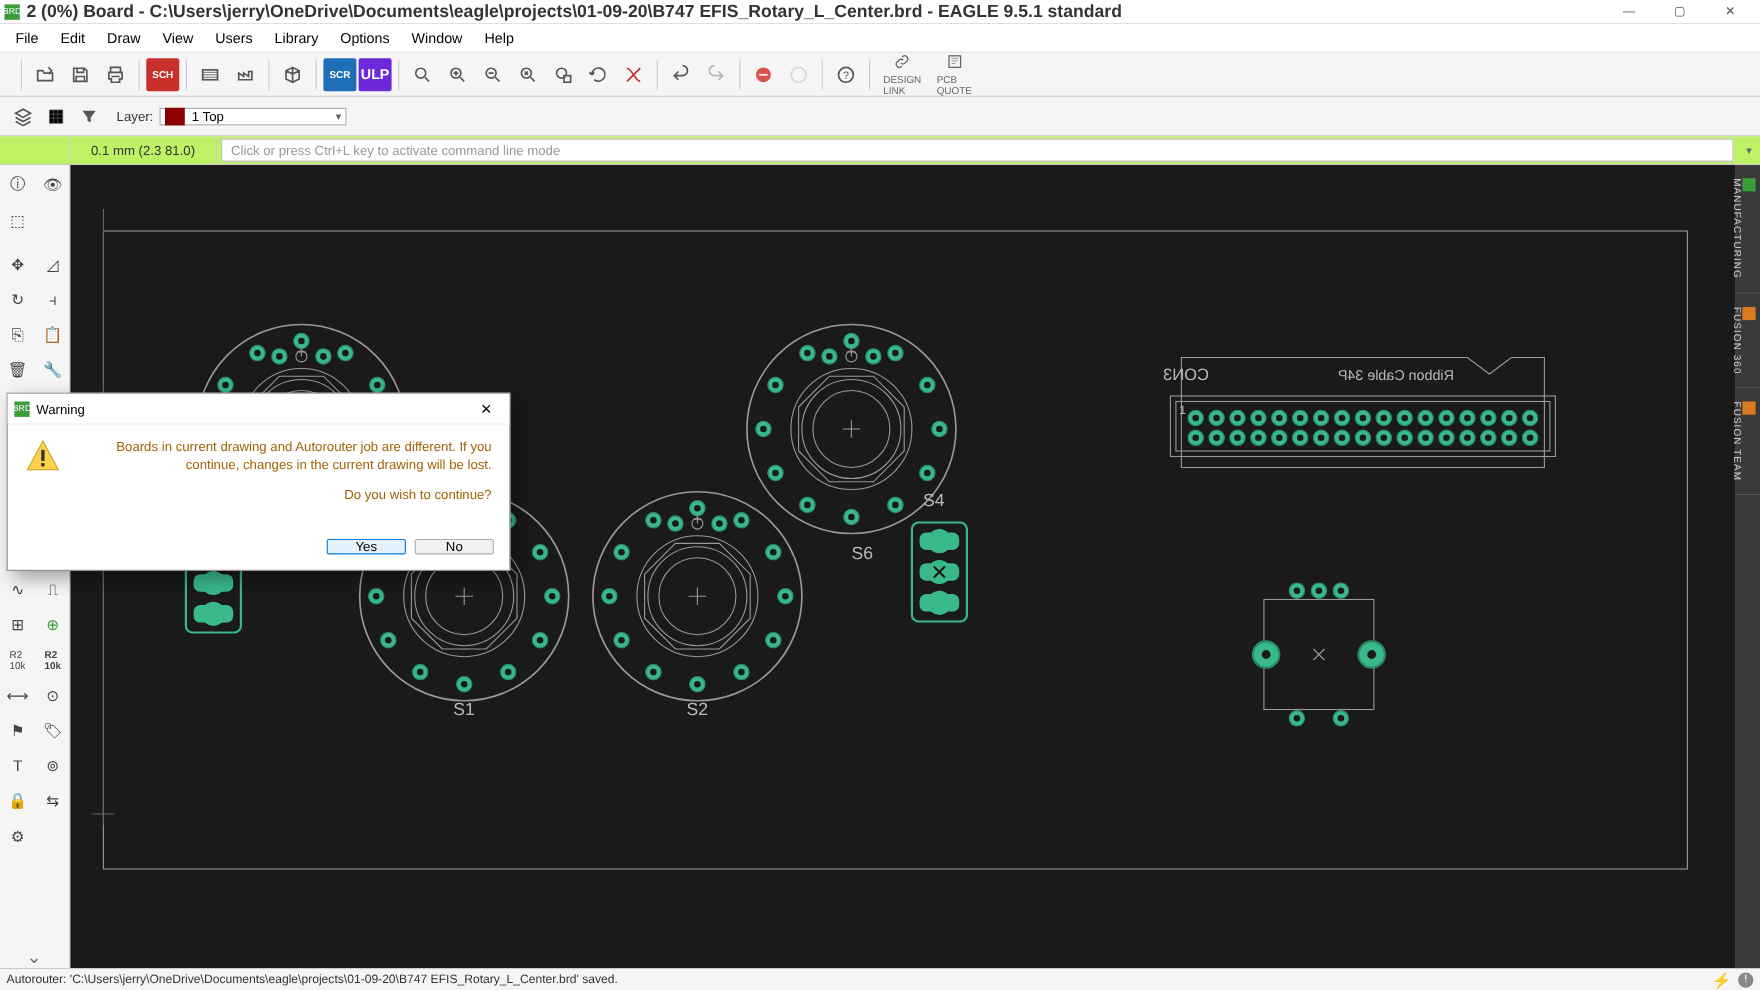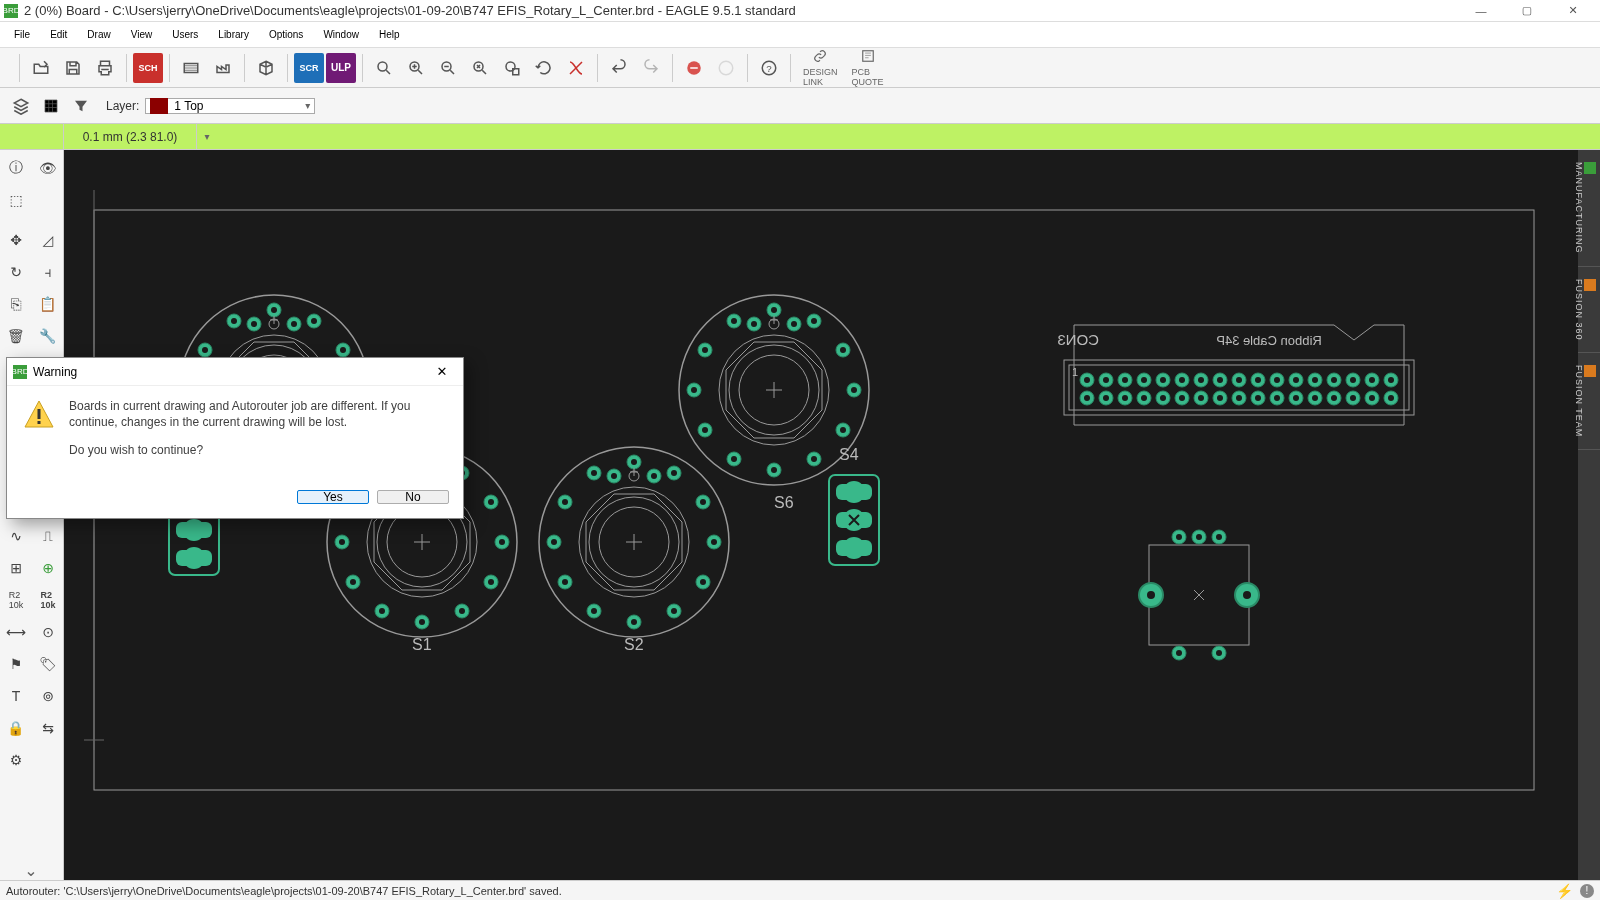--- a/index.html
+++ b/index.html
@@ -1,34 +1,34 @@
 <!DOCTYPE html>
 <html><head>
 <meta charset="utf-8">
 <style>
 * { margin:0; padding:0; box-sizing:border-box; font-family:"Segoe UI",Arial,sans-serif; }
 body { width:1600px; height:900px; background:#f0f0f0; overflow:hidden; position:relative; }
 
 
 .titlebar { height:22px; background:#fff; display:flex; align-items:center; padding:0 4px; border-bottom:1px solid #ddd; }
 .titlebar .icon { width:14px; height:14px; background:#3a9d3a; margin-right:6px; font-size:8px; color:#fff; display:flex; align-items:center; justify-content:center; }
-.titlebar .title { font-size:13px; color:#333; flex:1; }
+.titlebar .title { font-size:16px; color:#333; flex:1;font-weight:bold; }
 .titlebar .winbtn { width:46px; height:22px; display:flex; align-items:center; justify-content:center; font-size:11px; color:#555; cursor:pointer; }
 
 
 .menubar { height:26px; background:#fff; display:flex; align-items:center; padding:0 4px; border-bottom:1px solid #ddd; }
-.menubar .menu { padding:3px 10px; font-size:10px; color:#000; cursor:pointer; }
+.menubar .menu { padding:3px 10px; font-size:13px; color:#000; cursor:pointer; }
 
 
 .toolbar { height:40px; background:#f5f5f5; display:flex; align-items:center; padding:0 15px; border-bottom:1px solid #ccc; gap:2px; }
 .toolbar .sep { width:1px; height:28px; background:#ccc; margin:0 4px; }
 .tbtn { width:30px; height:30px; display:flex; align-items:center; justify-content:center; cursor:pointer; border-radius:2px; }
 .tbtn svg { width:18px; height:18px; }
 .tbtn.scr { background:#1e6fb8; color:#fff; font-size:9px; font-weight:bold; }
-.tbtn.ulp { background:#701a75; color:#fff; font-size:10px; font-weight:bold; }
+.tbtn.ulp { background:#6d28d9; color:#fff; font-size:13px; font-weight:bold; }
 .tbtn.sch { background:#c9302c; color:#fff; font-size:9px; font-weight:bold; }
 .tbtn.stop { color:#d9534f; }
 .designlink, .pcbquote { display:flex; align-items:center; font-size:9px; color:#666; padding:0 6px; line-height:10px; cursor:pointer; gap:4px;flex-direction:column; }
 
 
 .layerbar { height:36px; background:#f5f5f5; display:flex; align-items:center; padding:0 6px; border-bottom:1px solid #ccc; gap:0; }
 .layerbar .lbl { font-size:12px; color:#333; margin:0 6px 0 10px; }
 .layerselect { width:170px; height:16px; border:1px solid #aaa; background:#fff; display:flex; align-items:center; padding:0 4px; font-size:12px; gap:6px; cursor:pointer; }
 .layerselect .sw { width:18px; height:16px; background:#8b0000; }
 .layerselect .arr { margin-left:auto; color:#666; font-size:10px; }
@@ -62,21 +62,21 @@
 
 
 .modal { position:absolute; left:6px; top:357px; width:458px; background:#fff; border:1px solid #888; box-shadow:6px 6px 16px rgba(0,0,0,.35); }
 .modal .mh { height:28px; background:#fff; display:flex; align-items:center; padding:0 6px; border-bottom:1px solid #eee; }
 .modal .mh .micon { width:14px; height:14px; background:#3a9d3a; margin-right:6px; font-size:8px; color:#fff; display:flex; align-items:center; justify-content:center;}
 .modal .mh .mt { font-size:12px; flex:1; }
 .modal .mh .mx { width:30px; height:22px; display:flex; align-items:center; justify-content:center; cursor:pointer; font-size:13px;}
 .modal .mb { padding:12px 16px; display:flex; gap:14px; }
 .modal .warnicon { width:32px; height:32px; flex-shrink:0; }
 .modal .warnicon svg { width:32px; height:32px; }
-.modal .mtxt { font-size:12px; color:#404040; line-height:16px; }
+.modal .mtxt { font-size:12px; color:#a16207; line-height:16px;text-align:right; }
 .modal .mtxt p { margin-bottom:12px; }
 .modal .mbtns { display:flex; justify-content:flex-end; gap:8px; padding:8px 14px 14px 14px; }
 .modal .mbtn { min-width:72px; height:14px; border:1px solid #adadad; background:#f0f0f0; font-size:12px; display:flex; align-items:center; justify-content:center; cursor:pointer; border-radius:2px;}
 .modal .mbtn.primary { border:1.5px solid #0078d7; background:#e5f1fb; }
 </style>
 </head>
 <body>
 
 <div class="titlebar">
   <span class="icon">BRD</span>
@@ -248,20 +248,21 @@
   <div class="layerselect">
     <span class="sw"></span>
     <span>1 Top</span>
     <span class="arr">▾</span>
   </div>
 </div>
 
 <div class="coordbar">
   <div style="width:64px;border-right:1px solid #ccc"></div>
   <div class="coord">0.1 mm (2.3 81.0)</div>
+  <div class="cmd">Click or press Ctrl+L key to activate command line mode</div>
   <div class="arr">▾</div>
 </div>
 
 <div class="palette">
   <div class="row">
       <div class="pb">ⓘ</div>
       <div class="pb">👁</div>
     </div>
   <div class="row">
       <div class="pb">⬚</div>

